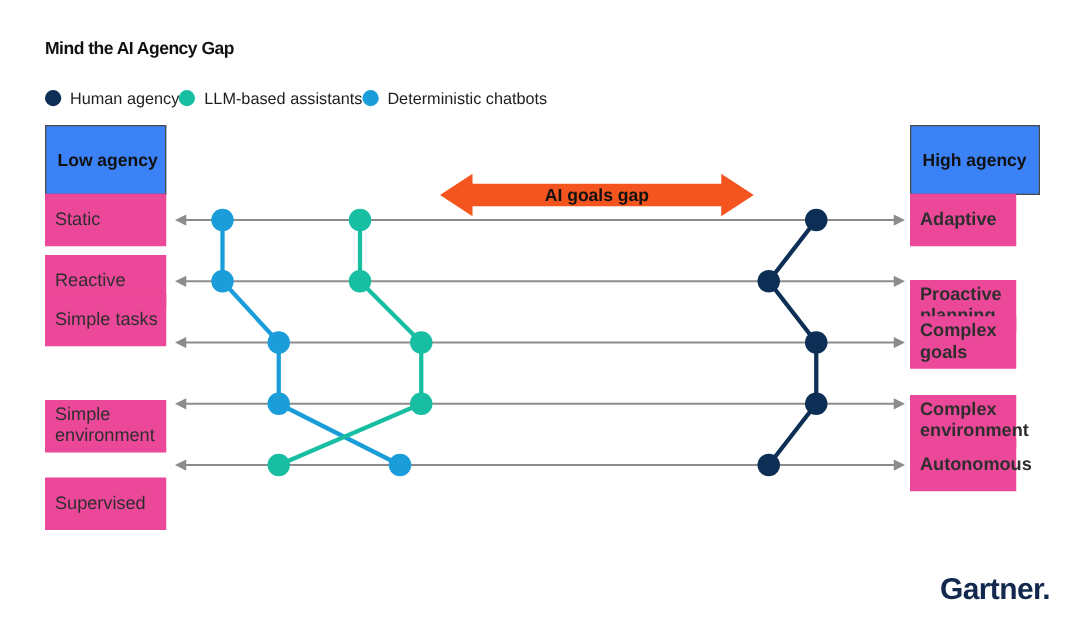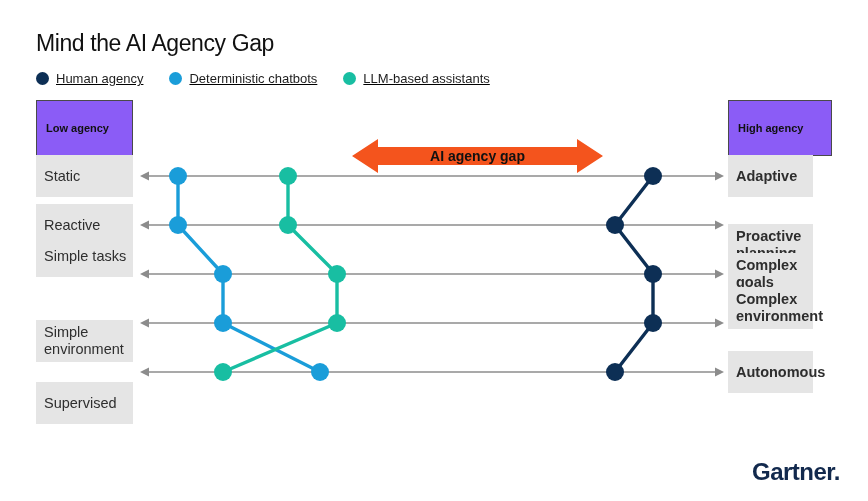--- a/index.html
+++ b/index.html
@@ -3,40 +3,40 @@
 <meta charset="utf-8">
 <style>
   * { margin:0; padding:0; box-sizing:border-box; }
   html,body { background:#fff; }
   .page {
     position:relative; width:868px; height:501px; background:#ffffff;
     font-family:"Liberation Sans", sans-serif; overflow:hidden;
   }
   .title {
     position:absolute; left:36px; top:30px;
-    font-size:23px; font-weight:400; color:#111; letter-spacing:-0.4px;
+    font-size:14px; font-weight:700; color:#111; letter-spacing:-0.4px;
   }
   .legend {
     position:absolute; left:36px; top:71px;
-    display:flex; align-items:center; gap:26px;text-decoration:underline;
+    display:flex; align-items:center; 
   }
   .legend-item { display:flex; align-items:center; gap:7px; }
   .legend-dot { width:13px; height:13px; border-radius:50%; }
   .legend-label { font-size:13px; color:#1d1d1d; }
   .chart { position:absolute; left:0; top:0; width:868px; height:501px; }
   #chart-svg { position:absolute; left:0; top:0; }
   .hdr-box {
-    position:absolute; top:100px; height:56px; background:#8b5cf6;
+    position:absolute; top:100px; height:56px; background:#3b82f6;
     border:1.5px solid #4a4a4a; display:flex; align-items:center;
-    padding-left:9px; font-size:11px; font-weight:700; color:#111;
+    padding-left:9px; font-size:14px; font-weight:700; color:#111;
   }
   .hdr-left { left:36px; width:97px; }
   .hdr-right { left:728px; width:104px; }
   .row-box {
-    position:absolute; background:#e5e5e5; height:42px;
+    position:absolute; background:#ec4899; height:42px;
     display:flex; align-items:center; padding-left:8px; padding-right:4px;
     font-size:14.5px; color:#2e2e2e; line-height:1.14;
   }
   .row-left { left:36px; width:97px; }
   .row-right { left:728px; width:85px;font-weight:bold; }
   .gap-label {
     position:absolute; left:352px; top:147px; width:251px; height:19px;
     text-align:center; line-height:19px; font-size:14px; font-weight:700; color:#111;
   }
   .source {
@@ -54,26 +54,26 @@
 <div class="page">
 
   <div class="title">Mind the AI Agency Gap</div>
 
   <div class="legend" id="legend">
       <div class="legend-item">
         <span class="legend-dot" style="background: rgb(13, 47, 85);"></span>
         <span class="legend-label">Human agency</span>
       </div>
       <div class="legend-item">
+        <span class="legend-dot" style="background: rgb(24, 190, 162);"></span>
+        <span class="legend-label">LLM-based assistants</span>
+      </div>
+      <div class="legend-item">
         <span class="legend-dot" style="background: rgb(26, 157, 217);"></span>
         <span class="legend-label">Deterministic chatbots</span>
-      </div>
-      <div class="legend-item">
-        <span class="legend-dot" style="background: rgb(24, 190, 162);"></span>
-        <span class="legend-label">LLM-based assistants</span>
       </div>
     </div>
 
   <div class="chart">
     <svg id="chart-svg" width="868" height="501">
         <line x1="148" y1="176" x2="716" y2="176" stroke="#8C8C8C" stroke-width="1.5"></line>
         <polygon points="140,176 149,171.5 149,180.5" fill="#8C8C8C"></polygon>
         <polygon points="724,176 715,171.5 715,180.5" fill="#8C8C8C"></polygon>
         <line x1="148" y1="225" x2="716" y2="225" stroke="#8C8C8C" stroke-width="1.5"></line>
         <polygon points="140,225 149,220.5 149,229.5" fill="#8C8C8C"></polygon>
@@ -112,24 +112,24 @@
     <div class="hdr-box hdr-right">High agency</div>
 
     <div id="row-labels">
         <div class="row-box row-left" style="top: 155px;">Static</div>
         <div class="row-box row-right" style="top: 155px;">Adaptive</div>
         <div class="row-box row-left" style="top: 204px; text-align: center;">Reactive</div>
         <div class="row-box row-right" style="top: 204px; margin-top: 20px;">Proactive planning</div>
         <div class="row-box row-left" style="top: 235px;">Simple tasks</div>
         <div class="row-box row-right" style="top: 253px;">Complex goals</div>
         <div class="row-box row-left" style="top: 320px;">Simple environment</div>
-        <div class="row-box row-right" style="top: 287px;">Complex environment</div>
+        <div class="row-box row-right" style="top: 316px;">Complex environment</div>
         <div class="row-box row-left" style="top: 351px; margin-top: 31px;">Supervised</div>
         <div class="row-box row-right" style="top: 351px;">Autonomous</div>
       </div>
 
-    <div class="gap-label">AI agency gap</div>
+    <div class="gap-label">AI goals gap</div>
   </div>
 
 
   <div class="logo">Gartner.</div>
 
 </div>
 
 </body></html>

